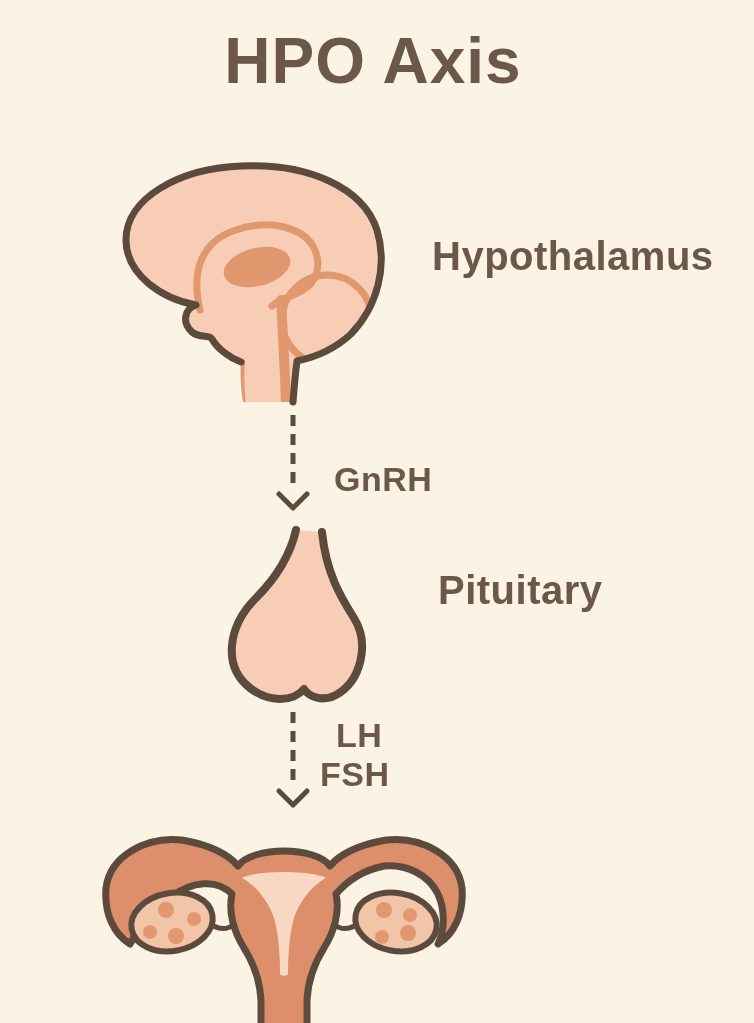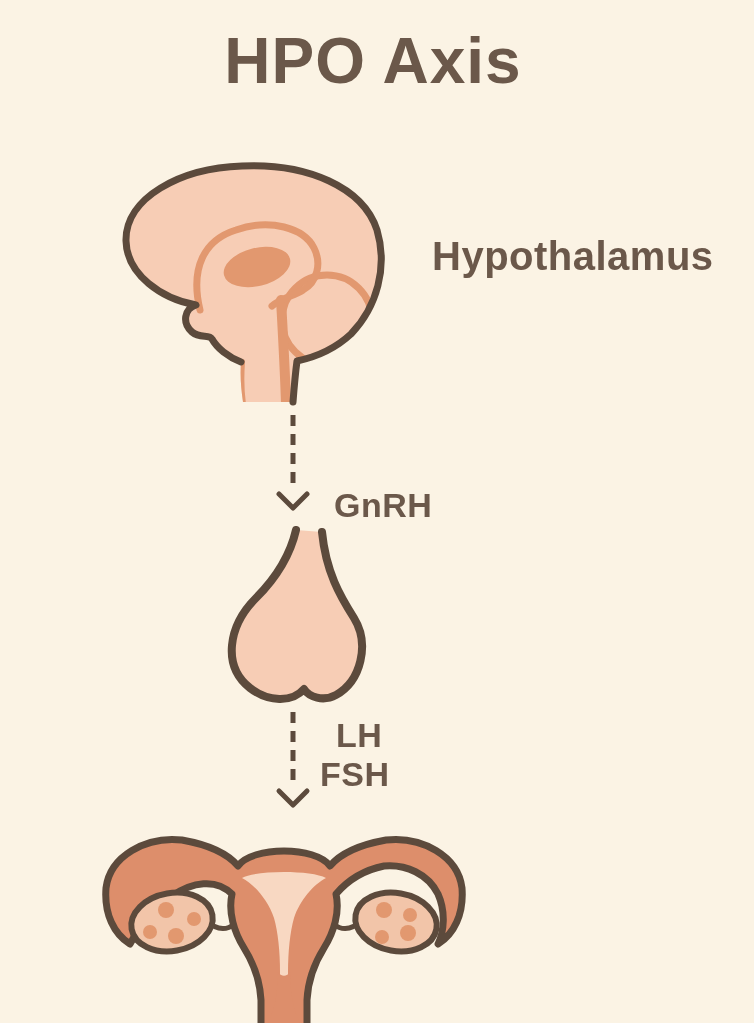--- a/index.html
+++ b/index.html
@@ -63,26 +63,27 @@
 
     <path class="s-dark" stroke-width="7" d="M 141,212 C 128,207 117,198 112,189 C 109,184 100,189 92,182 C 82,173 84,159 96,155 C 62,149 27,125 26,91 C 25,48 80,18 142,16 C 207,13 263,37 277,80 C 288,117 277,157 251,184 C 236,198 216,207 197,211 C 195,226 194,239 193,252"></path>
   </svg>
 
   <div class="node-label" style="left:424px;top:234px;">Hypothalamus</div>
 
   <svg class="illus" style="left:271px;top:410px;" width="44" height="104" viewBox="0 0 44 104" aria-hidden="true">
     <line class="arrow-line" x1="22" y1="5" x2="22" y2="78" stroke-dasharray="11 8"></line>
     <path class="arrow-head" d="M 8,84 L 22,98 L 36,84"></path>
   </svg>
-  <div class="hormone-label" style="left:334px;top:460px;margin-top:26px;">GnRH</div>
+  <div class="hormone-label" style="left:334px;top:460px;">GnRH</div>
 
   <svg class="illus" style="left:208px;top:524px;" width="200" height="186" viewBox="0 0 200 186" aria-hidden="true">
     <path class="f-peach s-dark" style="fill:var(--peach,#F7CDB5)" stroke-width="8" d="M 88,6 C 82,32 68,54 48,74 C 20,102 14,142 42,164 C 60,178 84,179 96,165 C 101,173 115,178 128,171 C 153,157 162,120 146,94 C 132,72 118,48 114,8"></path>
   </svg>
 
+  <div class="node-label" style="left:430px;top:568px;">Pituitary</div>
 
   <svg class="illus" style="left:271px;top:707px;" width="44" height="104" viewBox="0 0 44 104" aria-hidden="true">
     <line class="arrow-line" x1="22" y1="5" x2="22" y2="78" stroke-dasharray="11 8"></line>
     <path class="arrow-head" d="M 8,84 L 22,98 L 36,84"></path>
   </svg>
   <div class="hormone-label" style="left:336px;top:716px;">LH</div>
   <div class="hormone-label" style="left:320px;top:755px;">FSH</div>
 
   <svg class="illus" style="left:88px;top:822px;" width="380" height="201" viewBox="0 0 380 201" aria-hidden="true">
 

